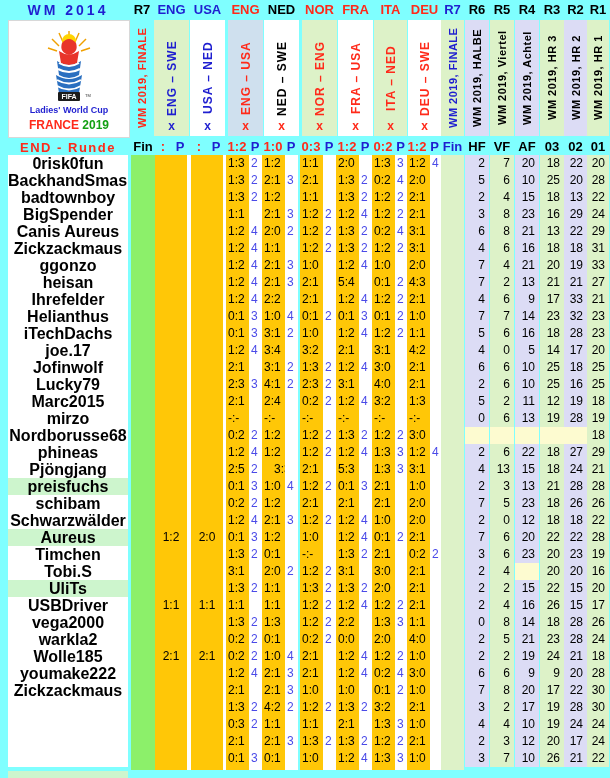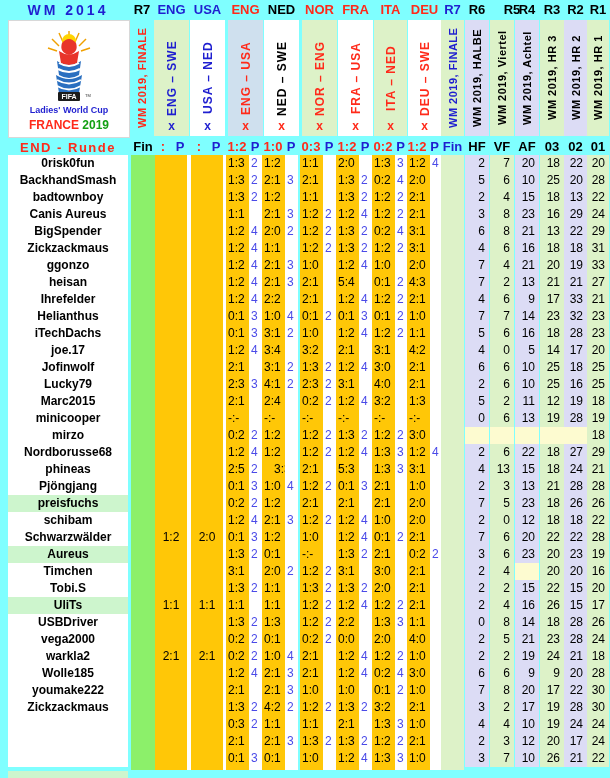--- a/index.html
+++ b/index.html
@@ -47,21 +47,21 @@
   .xmark{position:absolute;top:118px;height:16px;line-height:16px;text-align:center;
      font-size:12px;font-weight:bold;color:#1f1fd0;}
 
   
   .finhdr{position:absolute;top:139px;height:15px;line-height:15px;text-align:center;
      font-size:13px;font-weight:bold;}
 
   
   .col{position:absolute;top:155px;}
   .namecol{position:absolute;left:8px;top:155px;width:120px;background:#fff;}
-  .namerow{height:17px;line-height:17px;text-align:center;font-size:12px;font-weight:bold;color:#000;
+  .namerow{height:17px;line-height:17px;text-align:center;font-size:16px;font-weight:bold;color:#000;
      white-space:nowrap;overflow:hidden;}
   .namerow.hl{background:#cdf5cd;}
 
   .datarow{height:17px;line-height:17px;font-size:12px;text-align:left;white-space:nowrap;}
 
   
   .statcol .datarow{text-align:right;padding-right:4px;font-size:12px;color:#000;}
 
   
   #platz{position:absolute;left:8px;width:120px;background:#cdf5cd;}
@@ -120,21 +120,21 @@
       <div class="hdr-row1" style="left: 302px; width: 35px; color: rgb(255, 42, 26);">NOR</div>
       <div class="hdr-row2" style="left: 302px; width: 35px; color: rgb(0, 0, 0);">ENG</div>
       <div class="hdr-row1" style="left: 338px; width: 35px; color: rgb(255, 42, 26);">FRA</div>
       <div class="hdr-row2" style="left: 338px; width: 35px; color: rgb(0, 0, 0);">USA</div>
       <div class="hdr-row1" style="left: 374px; width: 33px; color: rgb(255, 42, 26);">ITA</div>
       <div class="hdr-row2" style="left: 374px; width: 33px; color: rgb(0, 0, 0);">NED</div>
       <div class="hdr-row1" style="left: 408px; width: 33px; color: rgb(255, 42, 26);">DEU</div>
       <div class="hdr-row2" style="left: 408px; width: 33px; color: rgb(0, 0, 0);">SWE</div>
       <div class="hdr-row1" style="left: 441px; width: 23px; color: rgb(31, 31, 208);">R7</div>
       <div class="hdr-row1" style="left: 465px; width: 24px; color: rgb(0, 0, 0);">R6</div>
-      <div class="hdr-row1" style="left: 490px; width: 24px; color: rgb(0, 0, 0); margin-left: 10px;">R5</div>
+      <div class="hdr-row1" style="left: 490px; width: 24px; color: rgb(0, 0, 0);">R5</div>
       <div class="hdr-row1" style="left: 515px; width: 24px; color: rgb(0, 0, 0);">R4</div>
       <div class="hdr-row1" style="left: 540px; width: 24px; color: rgb(0, 0, 0);">R3</div>
       <div class="hdr-row1" style="left: 564px; width: 23px; color: rgb(0, 0, 0);">R2</div>
       <div class="hdr-row1" style="left: 587px; width: 22px; color: rgb(0, 0, 0);">R1</div>
       <div class="vlabel small" style="left: 131px; width: 22px; background: rgb(127, 255, 255); color: rgb(255, 42, 26);">WM 2019, FINALE</div>
       <div class="vlabel" style="left: 154px; width: 35px; background: rgb(221, 242, 200); color: rgb(31, 31, 208);">ENG – SWE</div>
       <div class="vlabel" style="left: 190px; width: 35px; background: rgb(255, 255, 255); color: rgb(31, 31, 208);">USA – NED</div>
       <div class="vlabel" style="left: 228px; width: 35px; background: rgb(207, 224, 238); color: rgb(255, 42, 26);">ENG – USA</div>
       <div class="vlabel" style="left: 264px; width: 35px; background: rgb(255, 255, 255); color: rgb(0, 0, 0);">NED – SWE</div>
       <div class="vlabel" style="left: 302px; width: 35px; background: rgb(221, 242, 200); color: rgb(255, 42, 26);">NOR – ENG</div>
@@ -177,33 +177,32 @@
       <div class="finhdr" style="left: 465px; width: 24px; color: rgb(0, 0, 0);">HF</div>
       <div class="finhdr" style="left: 490px; width: 24px; color: rgb(0, 0, 0);">VF</div>
       <div class="finhdr" style="left: 515px; width: 24px; color: rgb(0, 0, 0);">AF</div>
       <div class="finhdr" style="left: 540px; width: 24px; color: rgb(0, 0, 0);">03</div>
       <div class="finhdr" style="left: 564px; width: 23px; color: rgb(0, 0, 0);">02</div>
       <div class="finhdr" style="left: 587px; width: 22px; color: rgb(0, 0, 0);">01</div>
       <div class="namecol" style="height: 612px;">
         <div class="namerow">0risk0fun</div>
         <div class="namerow">BackhandSmash</div>
         <div class="namerow">badtownboy</div>
+        <div class="namerow">BigSpender</div>
         <div class="namerow">Canis Aureus</div>
-        <div class="namerow">BigSpender</div>
         <div class="namerow">Zickzackmaus</div>
         <div class="namerow">ggonzo</div>
         <div class="namerow">heisan</div>
         <div class="namerow">Ihrefelder</div>
         <div class="namerow">Helianthus</div>
         <div class="namerow">iTechDachs</div>
         <div class="namerow">joe.17</div>
         <div class="namerow">Jofinwolf</div>
         <div class="namerow">Lucky79</div>
         <div class="namerow">Marc2015</div>
-        <div class="namerow">minicooper</div>
         <div class="namerow">mirzo</div>
         <div class="namerow">Nordborusse68</div>
         <div class="namerow">phineas</div>
         <div class="namerow">Pjöngjang</div>
         <div class="namerow hl">preisfuchs</div>
         <div class="namerow">schibam</div>
         <div class="namerow">Schwarzwälder</div>
         <div class="namerow hl">Aureus</div>
         <div class="namerow">Timchen</div>
         <div class="namerow">Tobi.S</div>

